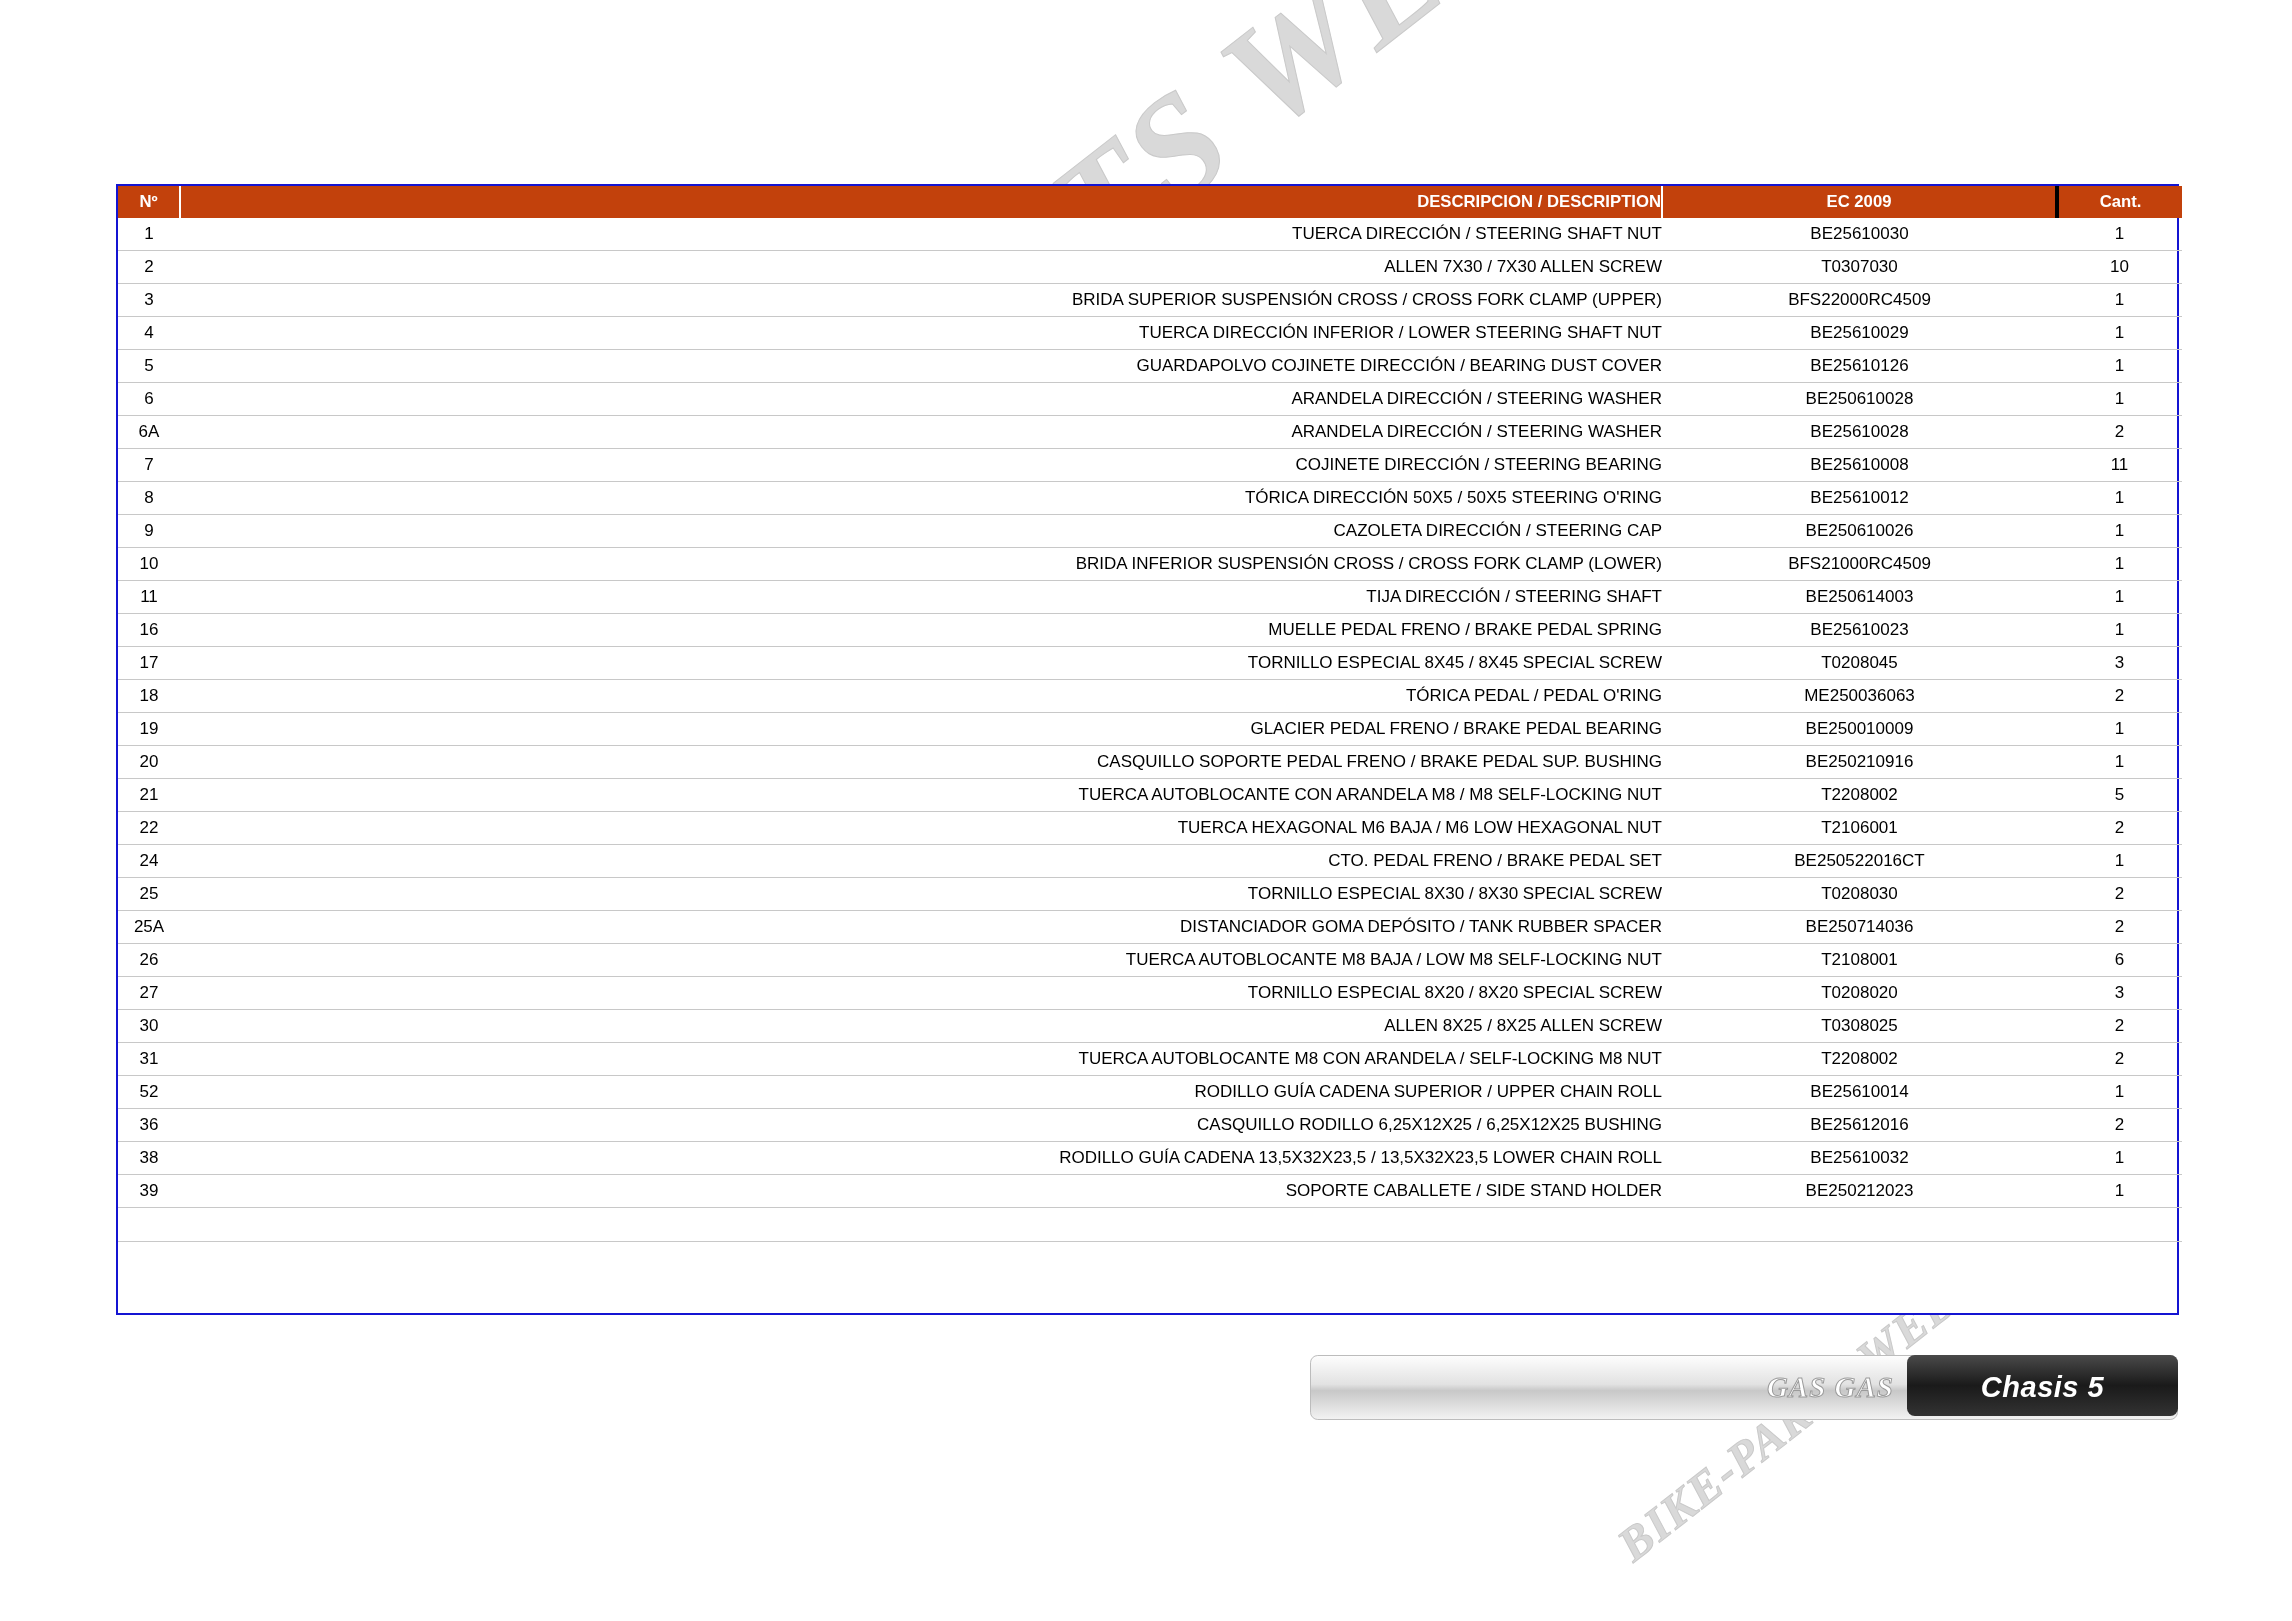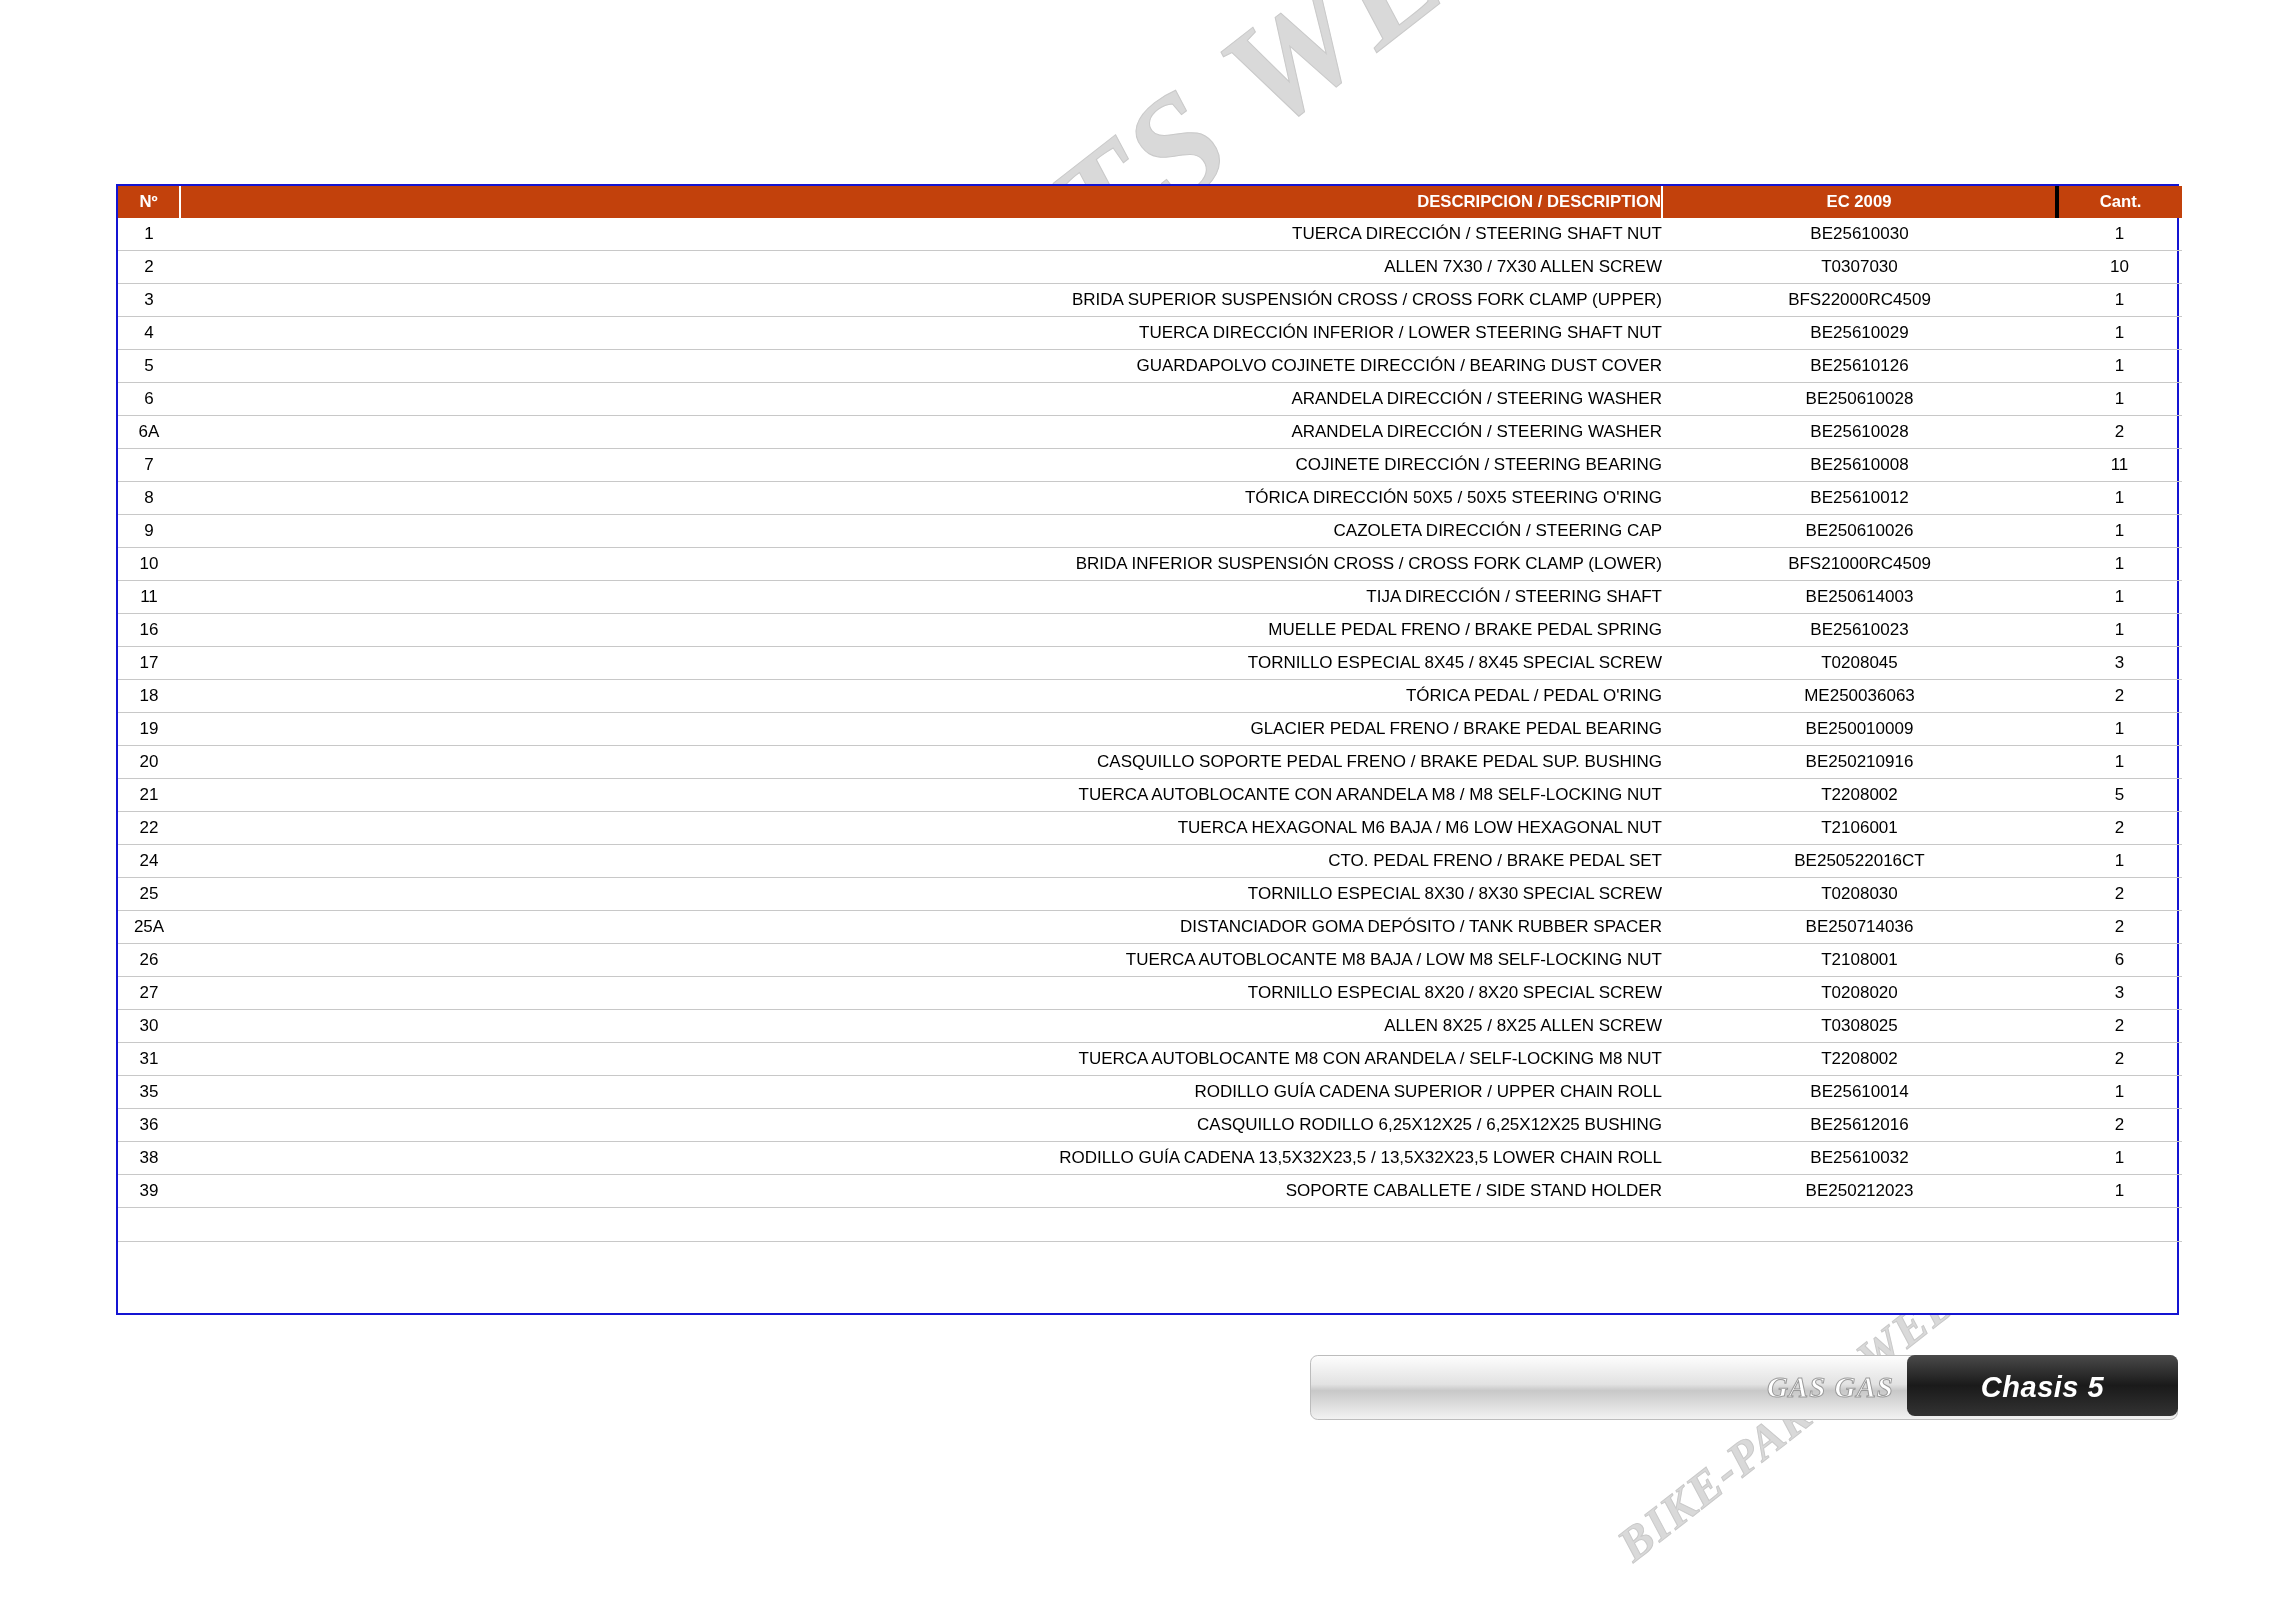--- a/index.html
+++ b/index.html
@@ -329,21 +329,21 @@
           <td class="c-ref">T0308025</td>
           <td class="c-qty">2</td>
         </tr>
         <tr class="part-row">
           <td class="c-no">31</td>
           <td class="c-desc">TUERCA AUTOBLOCANTE M8 CON ARANDELA / SELF-LOCKING M8 NUT</td>
           <td class="c-ref">T2208002</td>
           <td class="c-qty">2</td>
         </tr>
         <tr class="part-row">
-          <td class="c-no">35</td>
+          <td class="c-no">52</td>
           <td class="c-desc">RODILLO GUÍA CADENA SUPERIOR / UPPER CHAIN ROLL</td>
           <td class="c-ref">BE25610014</td>
           <td class="c-qty">1</td>
         </tr>
         <tr class="part-row">
           <td class="c-no">36</td>
           <td class="c-desc">CASQUILLO RODILLO 6,25X12X25 / 6,25X12X25 BUSHING</td>
           <td class="c-ref">BE25612016</td>
           <td class="c-qty">2</td>
         </tr>

